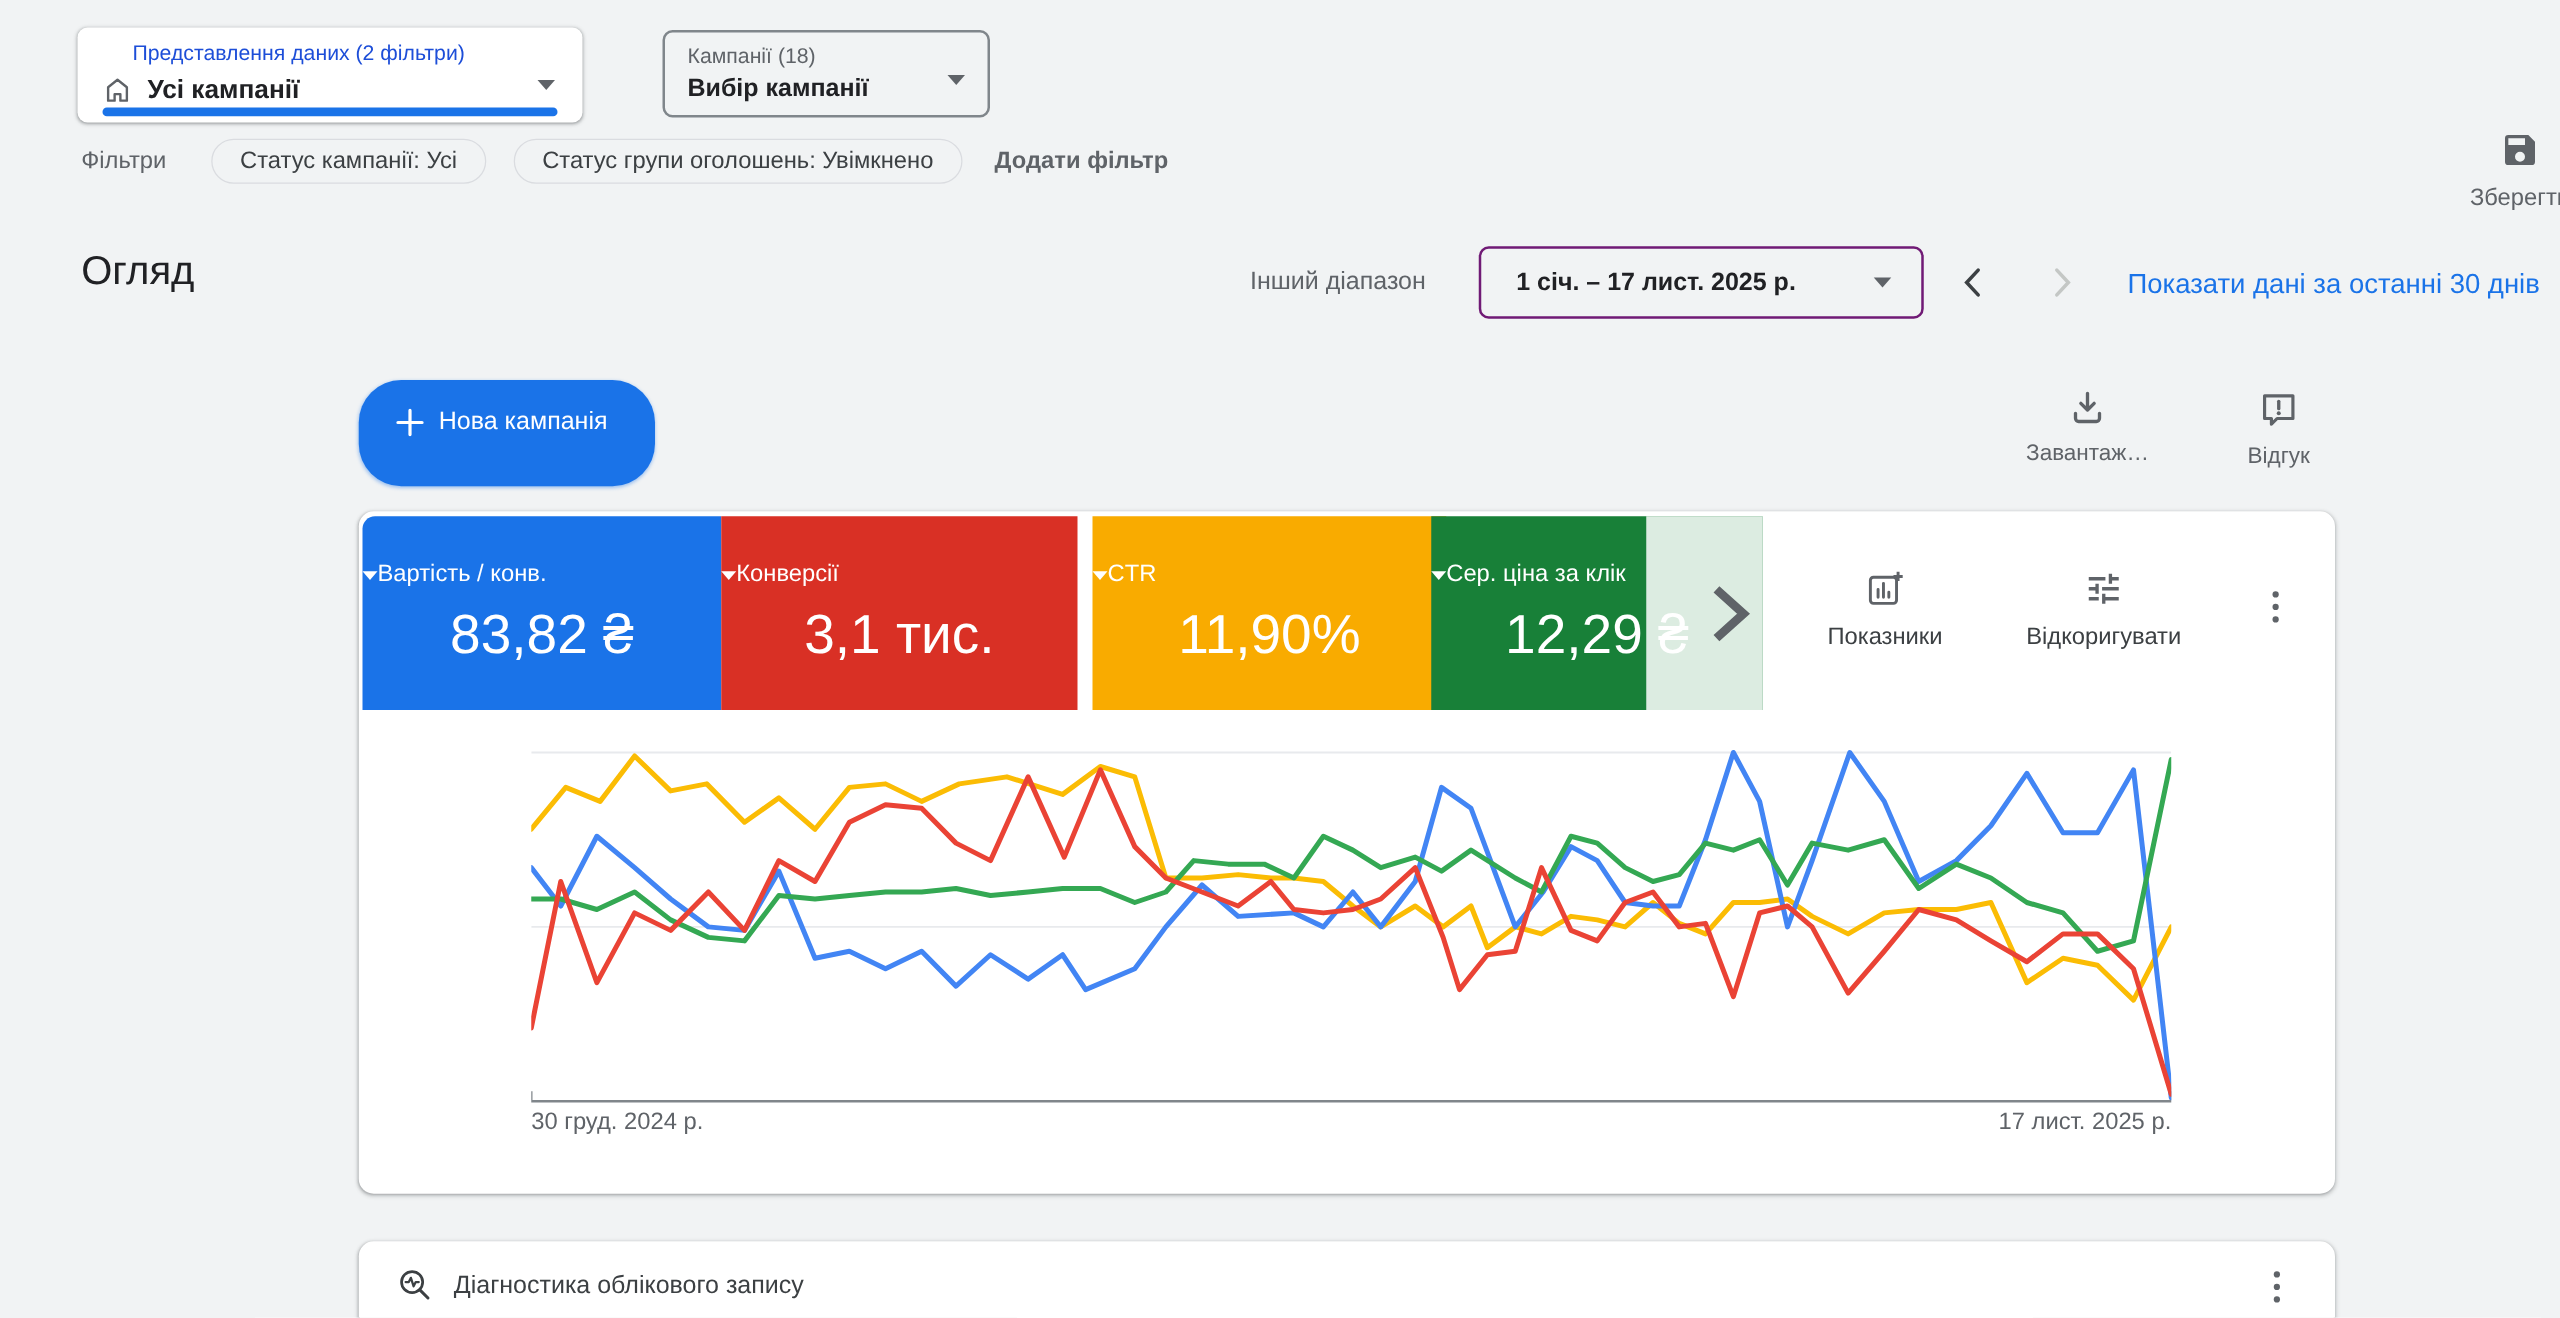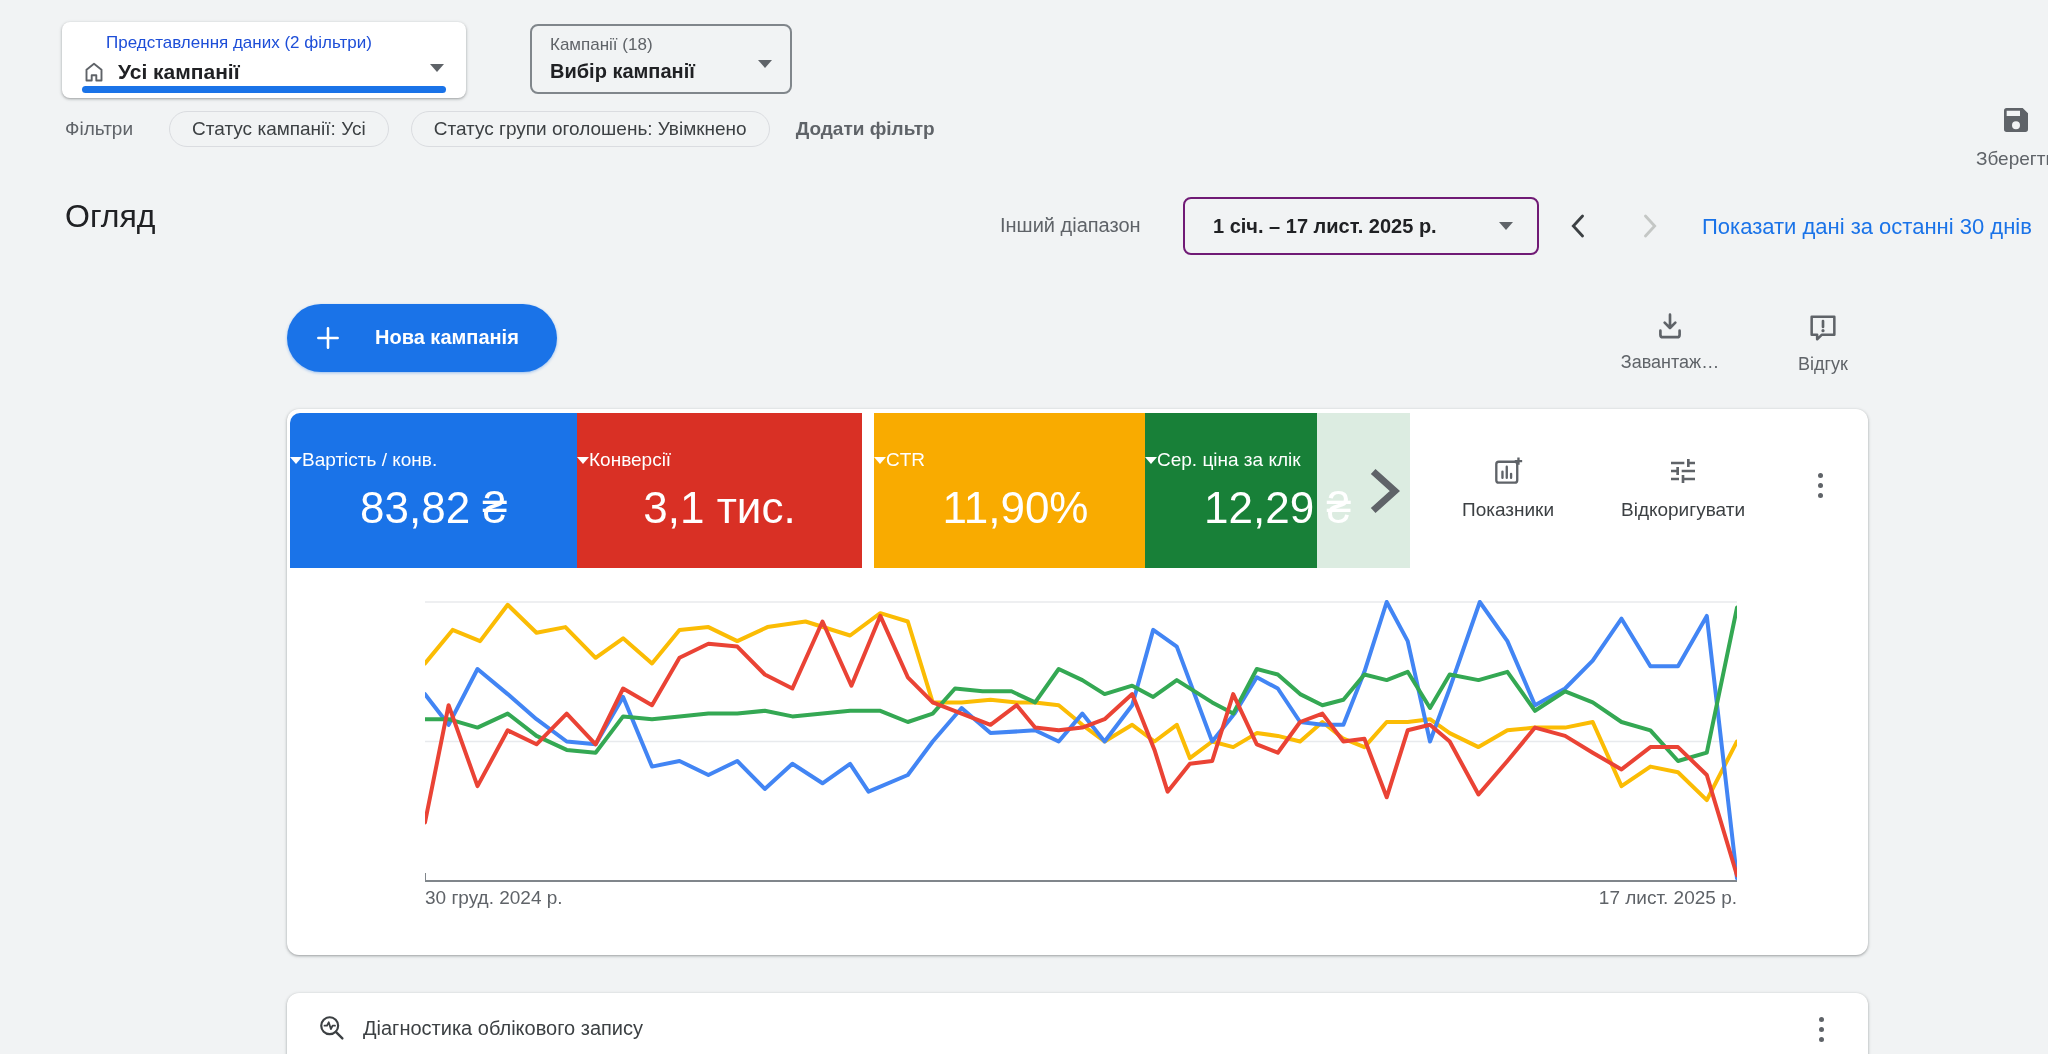--- a/index.html
+++ b/index.html
@@ -44,22 +44,22 @@
   .date-box{left:1183px;top:197px;width:356px;height:58px;border:2px solid #701a75;border-radius:8px;
             box-sizing:border-box;display:flex;align-items:center;padding:0 24px 0 28px;}
   .date-text{font-size:20px;color:#202124;font-weight:bold;flex:1;}
   .nav-chev{top:208px;width:34px;height:36px;}
   .nav-prev{left:1562px;}
   .nav-next{left:1632px;}
   .quick-link{left:1702px;top:214px;font-size:22px;color:#1a73e8;white-space:nowrap;}
 
   
   .new-campaign{left:287px;top:304px;height:67px;border-radius:34px;background:#1a73e8;color:#fff;
-                display:flex;align-items:center;padding:0 38px 1px 26px;gap:32px;
-                box-shadow:0 1px 3px rgba(26,115,232,.4);font-weight:bold;}
+                display:flex;align-items:center;padding:0 38px 18px 26px;gap:8px;
+                box-shadow:0 1px 3px rgba(26,115,232,.4);}
   .new-campaign span{font-size:20px;}
   .icon-col{display:flex;flex-direction:column;align-items:center;}
   .dl-box{left:1612px;top:310px;width:116px;}
   .fb-box{left:1768px;top:312px;width:110px;}
   .icon-col svg{width:32px;height:32px;stroke:#5f6368;}
   .icon-col .lbl{margin-top:10px;font-size:18px;color:#5f6368;white-space:nowrap;}
 
   
   .main-card{left:287px;top:409px;width:1581px;height:546px;background:#fff;border-radius:12px;
              box-shadow:0 1px 2px rgba(60,64,67,.3),0 1px 3px 1px rgba(60,64,67,.15);}

